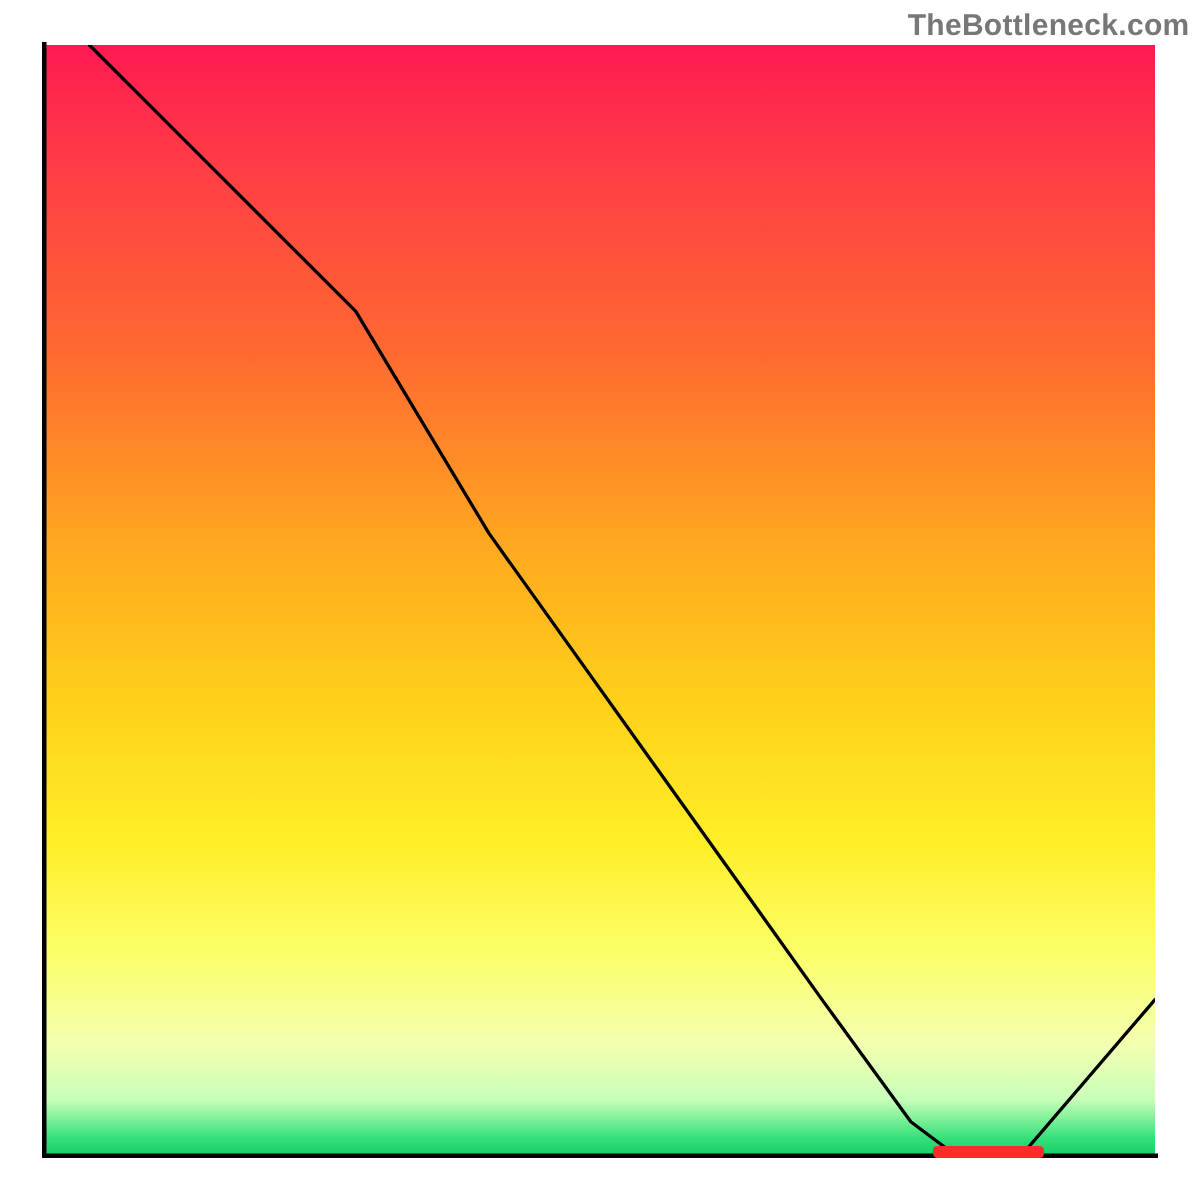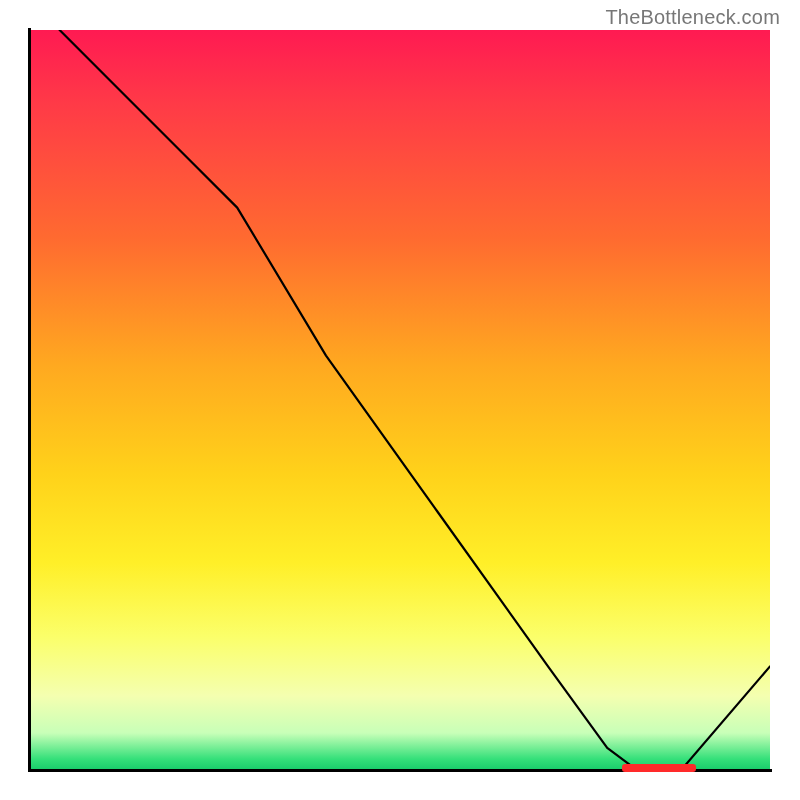--- a/index.html
+++ b/index.html
@@ -7,23 +7,23 @@
     padding: 0;
     width: 800px;
     height: 800px;
     background: #ffffff;
     font-family: Arial, Helvetica, sans-serif;
     position: relative;
   }
   .watermark {
     position: absolute;
     top: 6px;
-    right: 20px;
+    right: 7px;
     font-size: 20px;
-    font-weight: normal;
+    font-weight: bold;
     color: #777;
     letter-spacing: 0.2px;
   }
   .plot-area {
     position: absolute;
     
     left: 30px;
     top: 30px;
     width: 740px;
     height: 740px;

